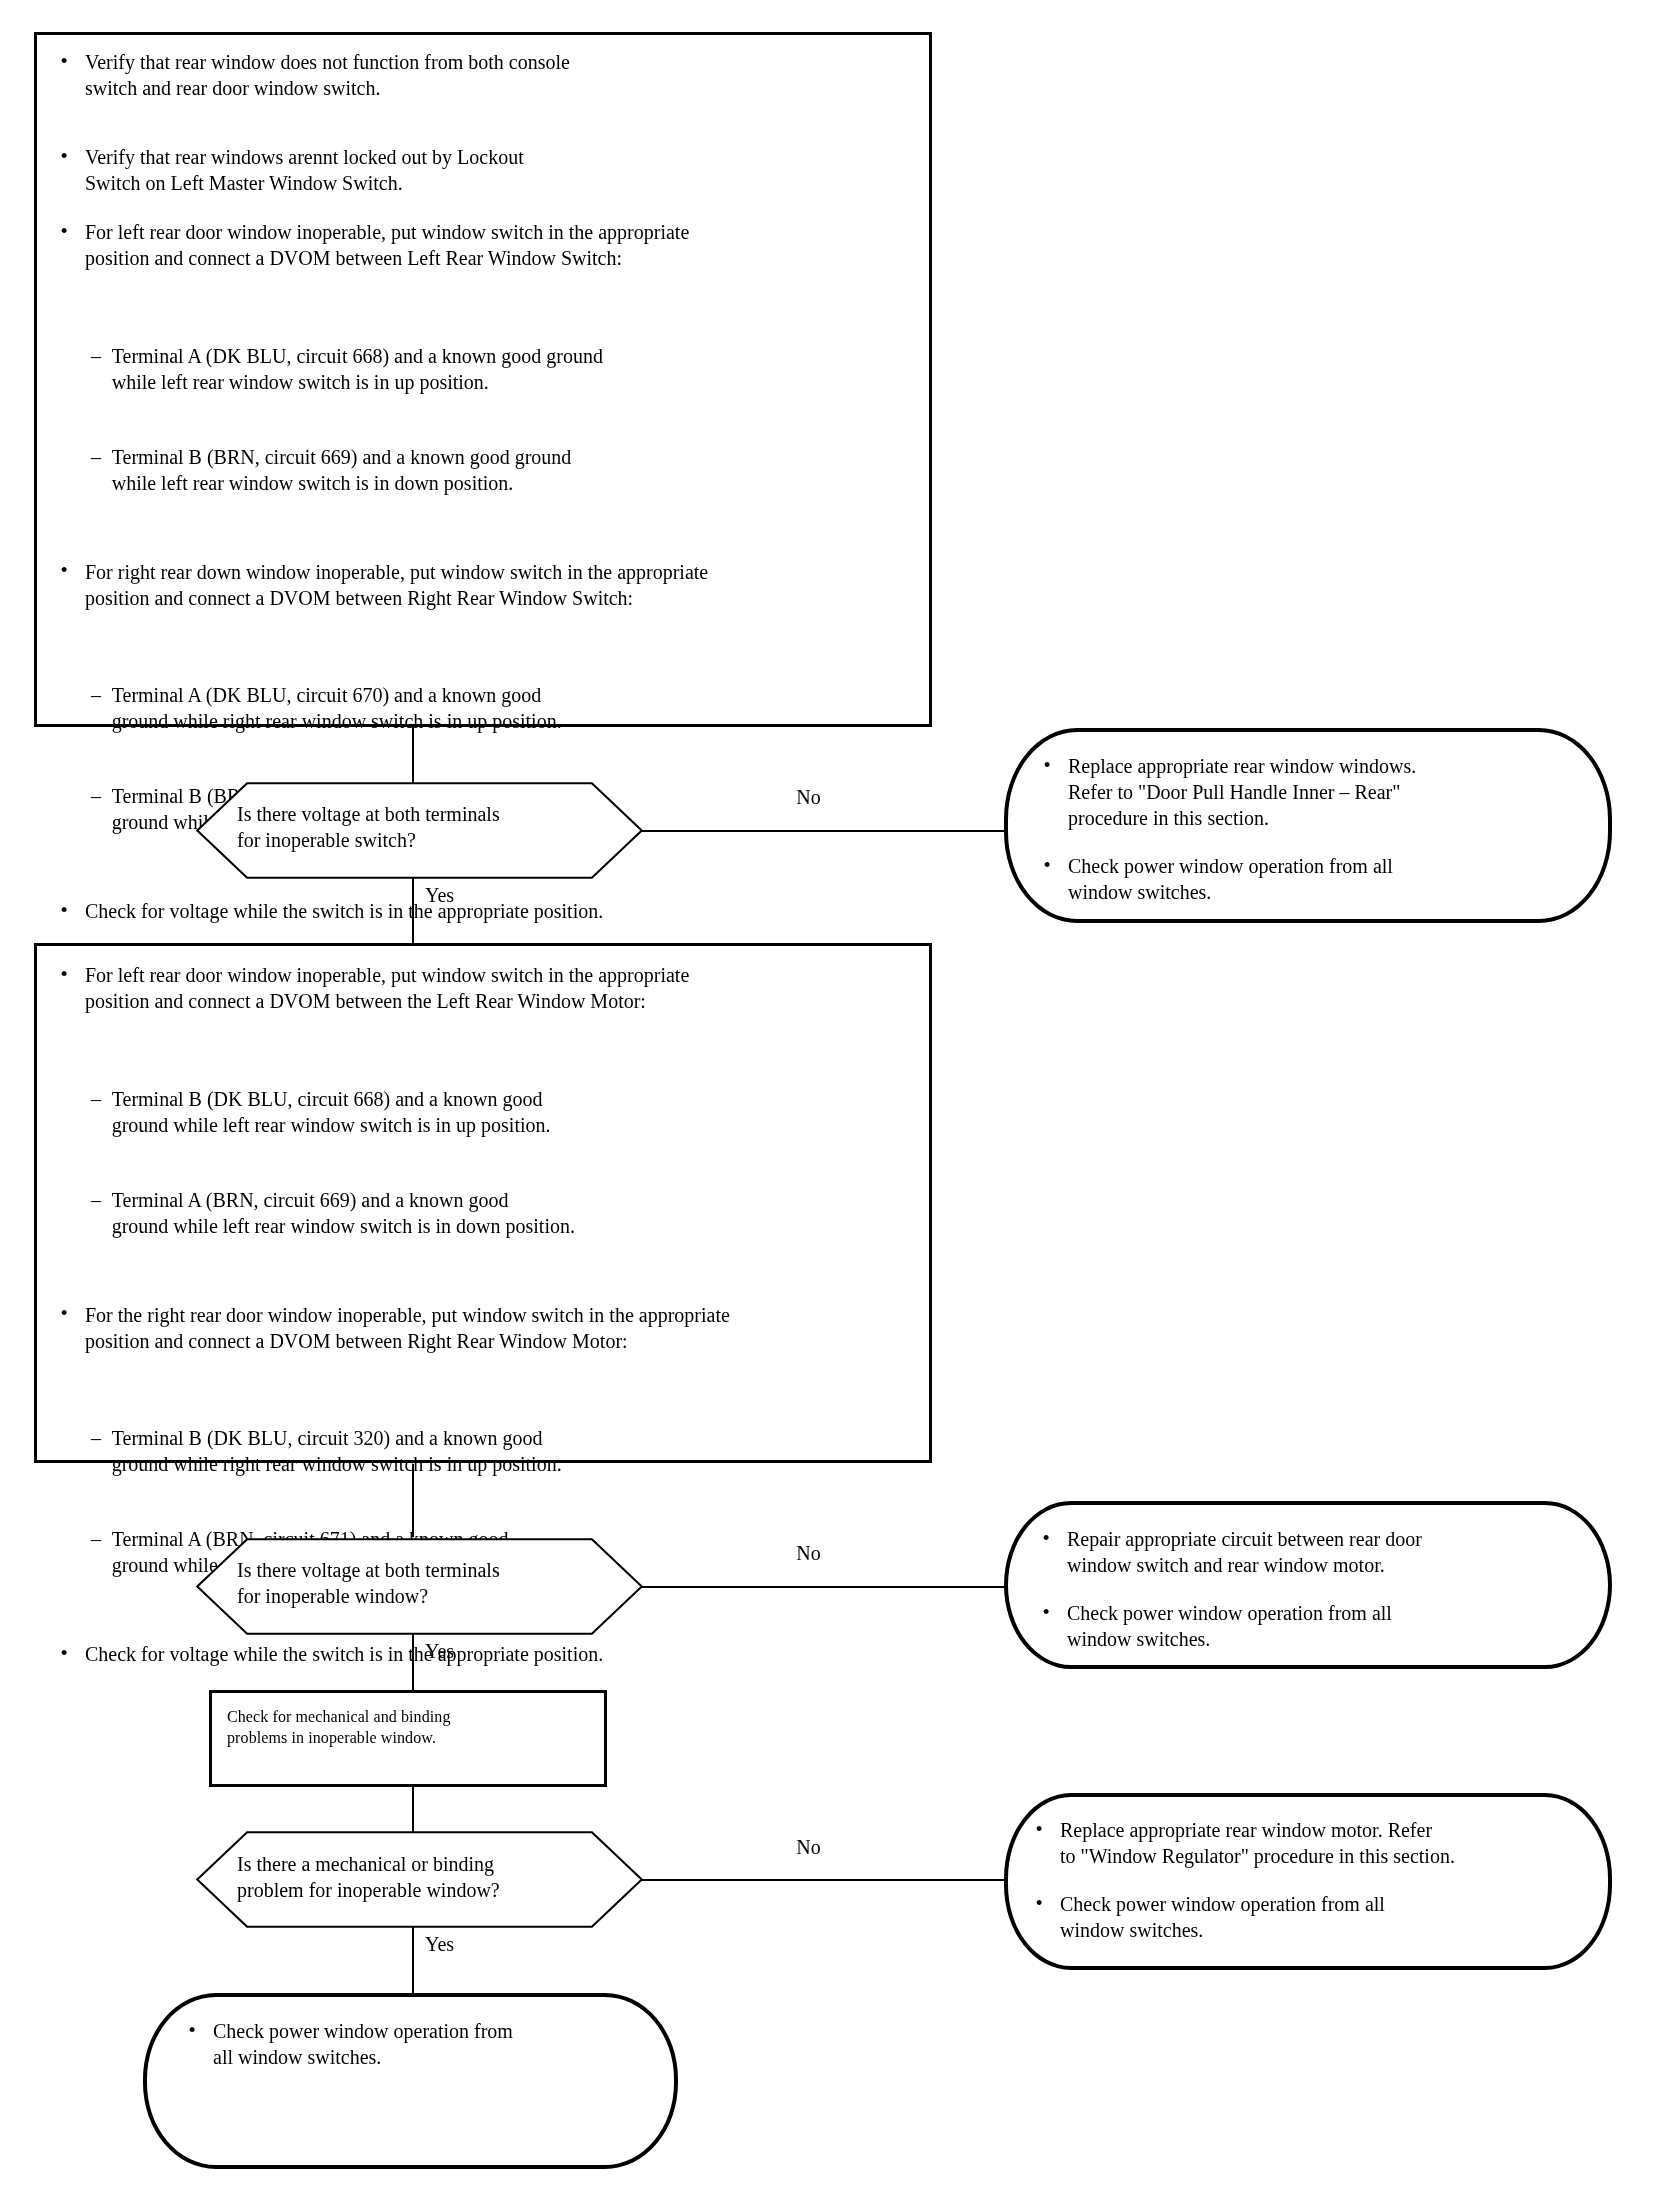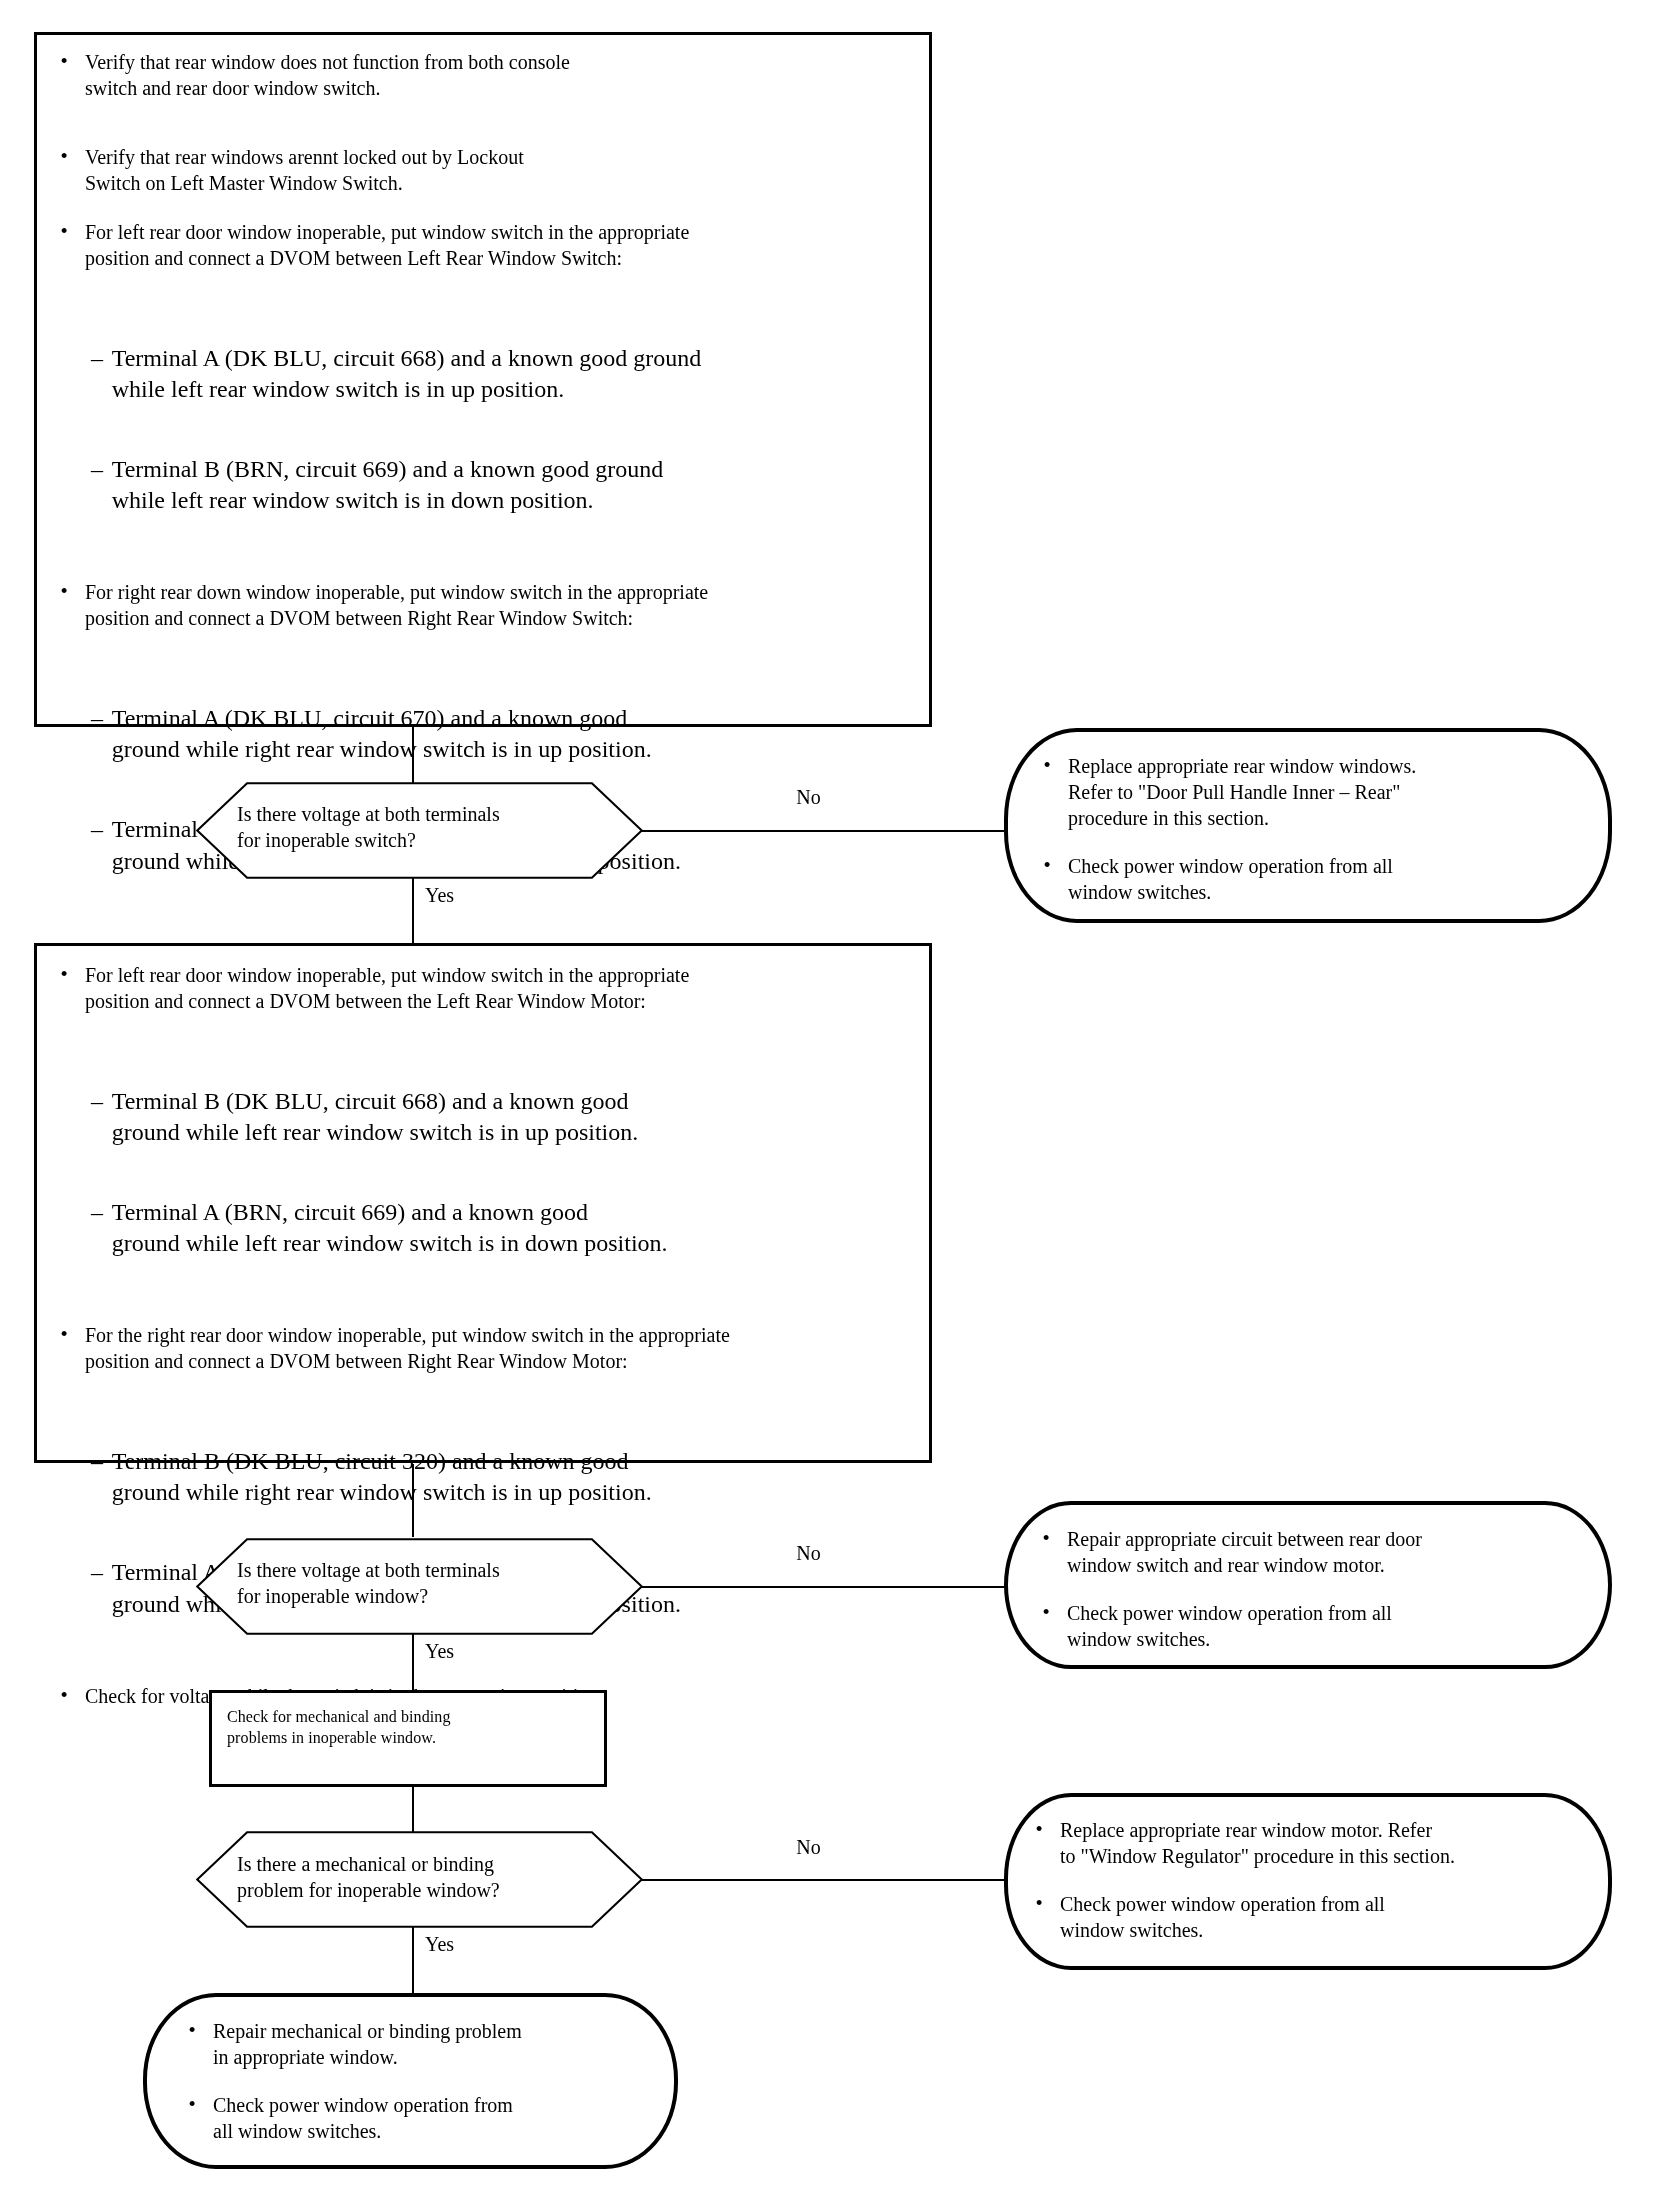--- a/index.html
+++ b/index.html
@@ -103,21 +103,21 @@
   .blist > li.nodot::before { content: ""; }
 
   
   .sublist {
     list-style: none;
     margin: 16px 0 0 0;
     padding: 0;
   }
   .sublist > li {
     position: relative;
-    font-size: 24px;
+    font-size: 20px;
     line-height: 1.30;
     white-space: pre-line;
     padding-left: 20.7px;
     margin: 0 0 16px 0;
     text-indent: 0;
   }
   .sublist > li:last-child { margin-bottom: 0; }
   .sublist > li::before {
     content: "\2013\00a0";
     position: absolute;
@@ -268,20 +268,18 @@
 window switches.</li>
   </ul>
 
   <div class="edge-label" style="left:425px; top:1932px; width:109px; text-align:left;">Yes</div>
 
   <div class="vline" style="left:412px; top:1927px; height:67px;"></div>
 
   <div class="round-box" style="left:143px; top:1993px; width:535px; height:176px; border-radius:73px/86px;">
   </div>
   <ul class="blist" style="left:186px; top:2018px; width:480px;">
-    <li style="margin-bottom:22px;">Repair mechanical or binding  problem
-in appropriate window.</li>
     <li>Check power window operation from
 all window switches.</li>
   </ul>
 
 </div>
 
 
 </body></html>

